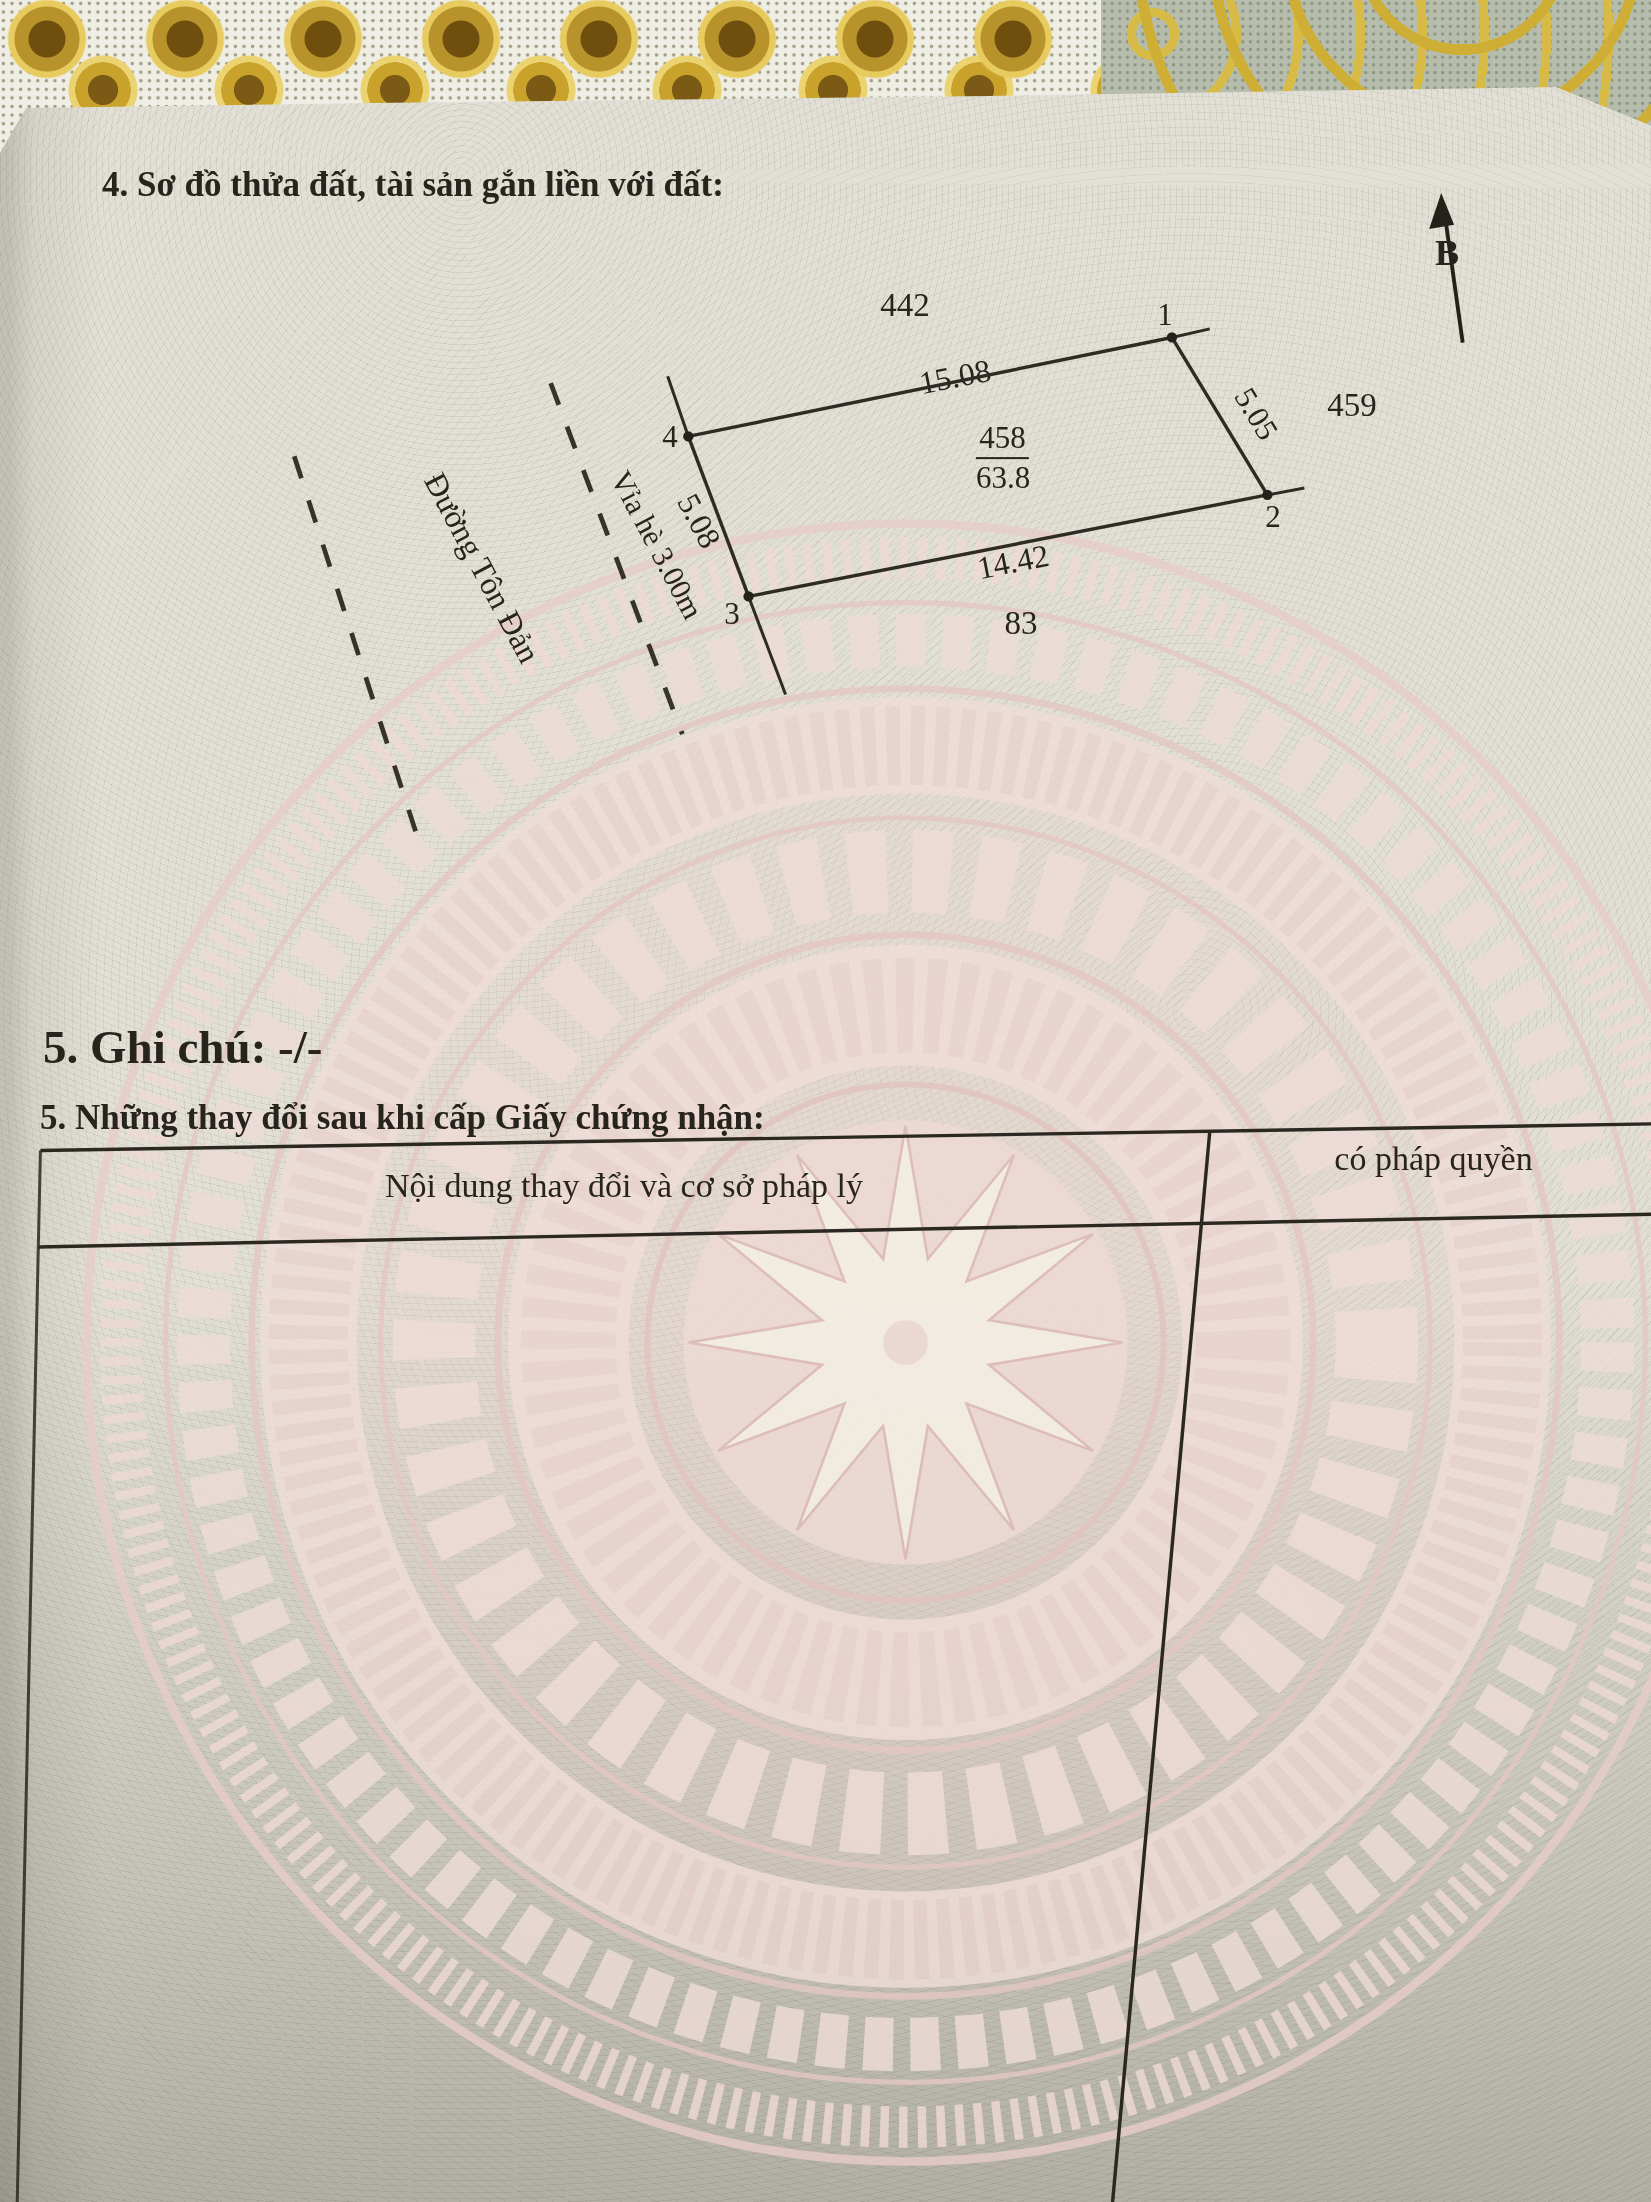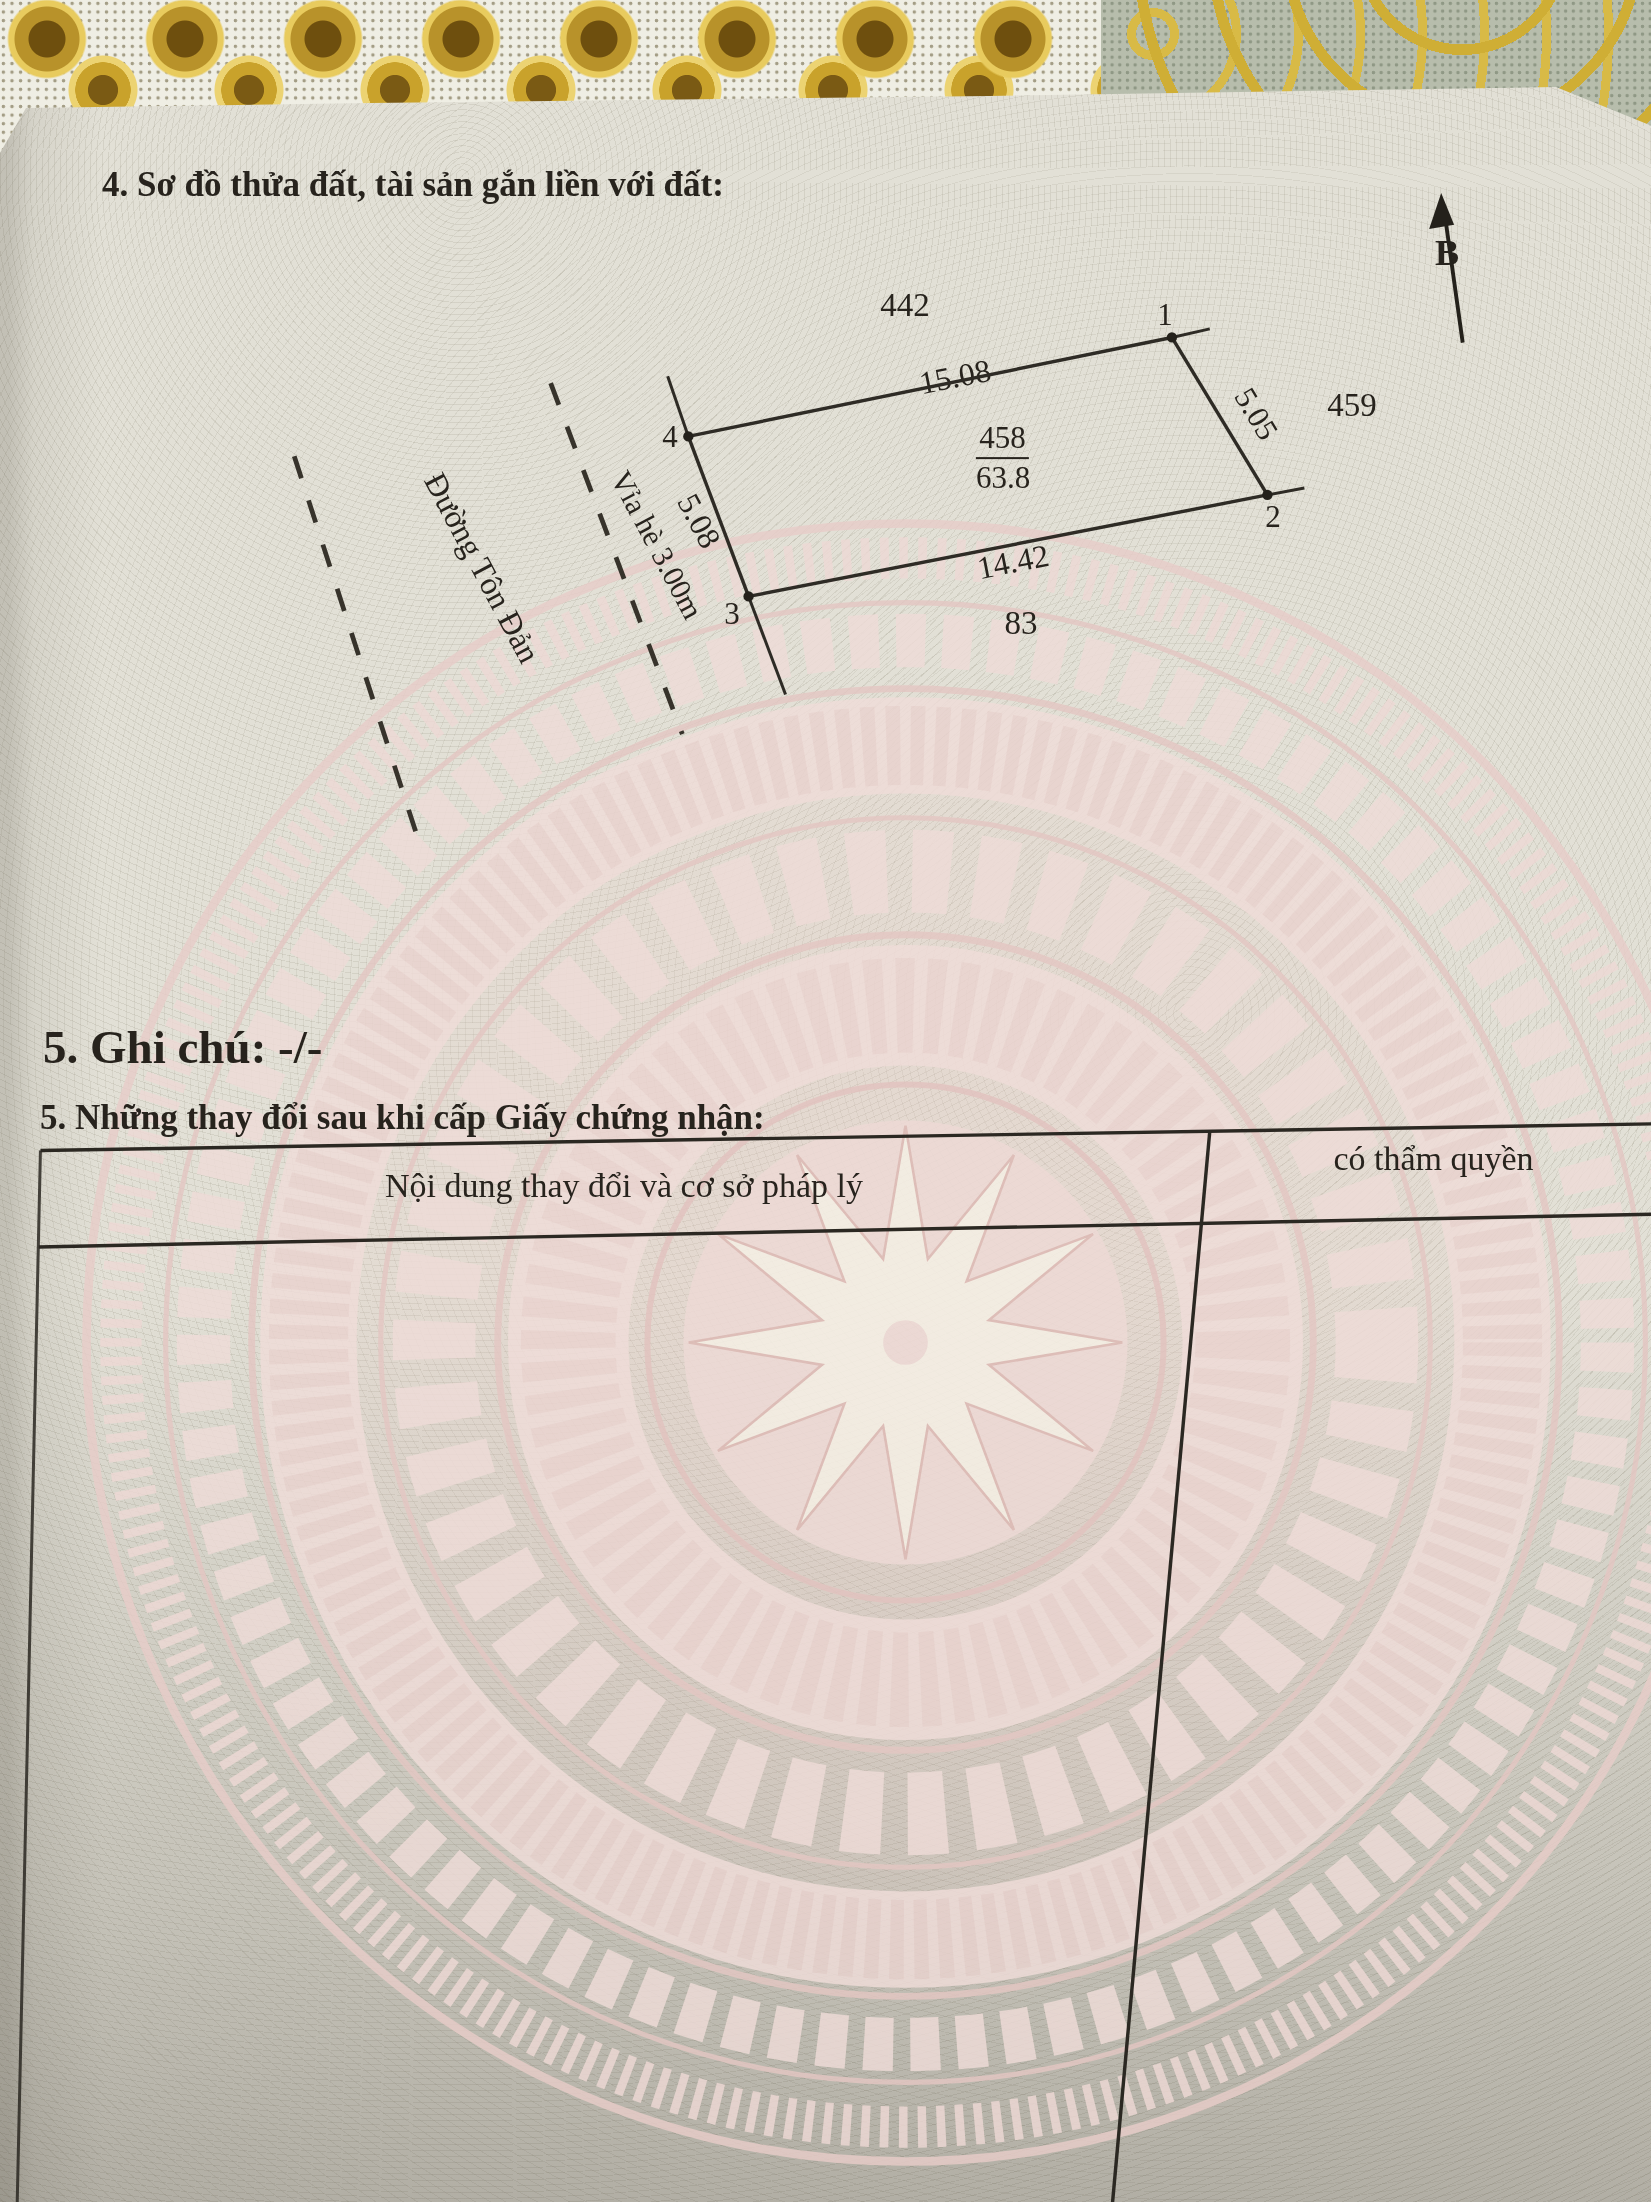--- a/index.html
+++ b/index.html
@@ -104,21 +104,21 @@
   <div class="txt" style="left:482px;top:568px;font-size:32px;transform:translate(-50%,-50%) rotate(62deg);">Đường Tôn Đản</div>
   <div class="txt b" style="left:1447px;top:253px;font-size:36px;transform:translate(-50%,-50%);">B</div>
 
   <div class="txt b" style="left:43px;top:1020px;font-size:47px;">5. Ghi chú: -/-</div>
   <div class="txt b" style="left:40px;top:1098px;font-size:35px;">5. Những thay đổi sau khi cấp Giấy chứng nhận:</div>
 
   <div class="hdr-cell" style="left:40px;top:1167px;width:1168px;font-size:34px;">
     <span>Nội dung thay đổi và cơ sở pháp lý</span>
   </div>
   <div class="hdr-cell" style="left:1215px;top:1139px;width:437px;font-size:34px;line-height:1.18;">
-    <div>có thẩm quyền</div>
+    <div>có pháp quyền</div>
   </div>
 
   <svg class="overlay" width="1652" height="2203" viewBox="0 0 1920 2560">
 
     <line x1="800" y1="507" x2="1362" y2="392" stroke="#2e2b25" stroke-width="4"></line>
     <line x1="1362" y1="392" x2="1473" y2="575" stroke="#2e2b25" stroke-width="4"></line>
     <line x1="1473" y1="575" x2="870" y2="693" stroke="#2e2b25" stroke-width="4"></line>
     <line x1="870" y1="693" x2="800" y2="507" stroke="#2e2b25" stroke-width="4"></line>
 
     <line x1="1362" y1="392" x2="1406" y2="382" stroke="#2e2b25" stroke-width="3.5"></line>

